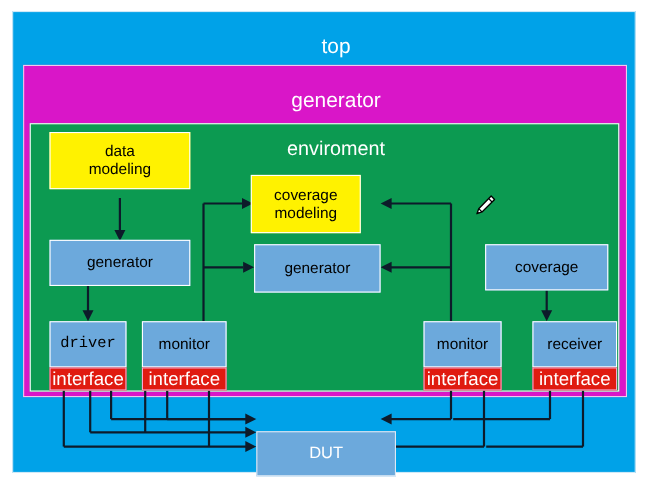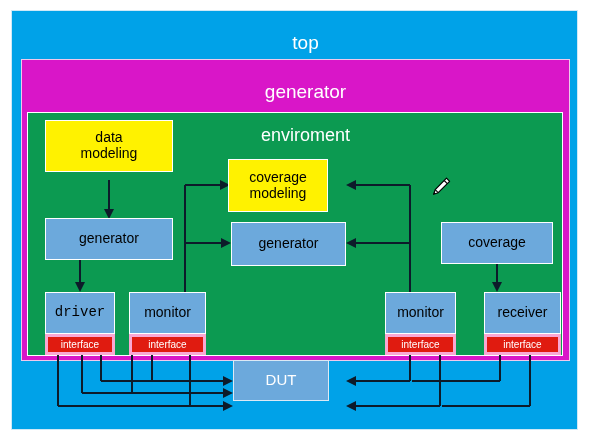--- a/index.html
+++ b/index.html
@@ -19,40 +19,40 @@
 
   .container-title{position:absolute;width:100%;text-align:center;color:#ffffff;
                    font-size:19px;font-weight:400;}
   #top-title{left:0;top:22px;}
   #testcase-title{left:0;top:22px;}
   #env-title{left:0;top:13px;font-size:18px;}
 
   
   .yellow{background:#FFF200;border:1px solid #ffffff;color:#000000;font-size:14px;}
   .blue{background:#6CA9DC;border:1px solid #ffffff;color:#000000;font-size:14px;}
-  .red{background:#E01B10;border:3px solid #f9a8d4;color:#ffffff;font-size:10px;}
+  .red{background:#E01B10;border:1px solid #f9a8d4;color:#ffffff;font-size:17px;align-items:flex-end;}
   .dut{background:#6CA9DC;border:1px solid #dce9f5;color:#ffffff;font-size:15px;}
 
   #b-datamodel{left:45px;top:120px;width:128px;height:52px;}
   #b-generator{left:45px;top:218px;width:128px;height:42px;}
   #b-coverage{left:228px;top:159px;width:100px;height:53px;}
   #b-scoreboard{left:231px;top:222px;width:115px;height:44px;}
   #b-packets{left:441px;top:222px;width:112px;height:42px;}
 
   #b-driver{left:45px;top:292px;width:70px;height:42px;font-family:Liberation Mono, monospace;}
   #b-monitor1{left:129px;top:292px;width:77px;height:42px;}
   #b-monitor2{left:385px;top:292px;width:71px;height:42px;}
   #b-receiver{left:484px;top:292px;width:77px;height:42px;}
 
   #i-driver{left:45px;top:334px;width:70px;height:21px;}
   #i-monitor1{left:129px;top:334px;width:77px;height:21px;}
   #i-monitor2{left:385px;top:334px;width:71px;height:21px;}
   #i-receiver{left:484px;top:334px;width:77px;height:21px;}
 
-  #b-dut{left:233px;top:360px;width:96px;height:41px;text-align:right;}
+  #b-dut{left:233px;top:392px;width:127px;height:41px;text-align:right;}
 
   svg.wires{position:absolute;left:0;top:0;width:611px;height:439px;pointer-events:none;}
   .w{stroke:#0d1b2a;stroke-width:2;fill:none;}
   .wh{fill:#0d1b2a;}
 
   #cursor{position:absolute;left:430px;top:176px;width:22px;height:22px;}
 </style>
 </head>
 <body>
 

